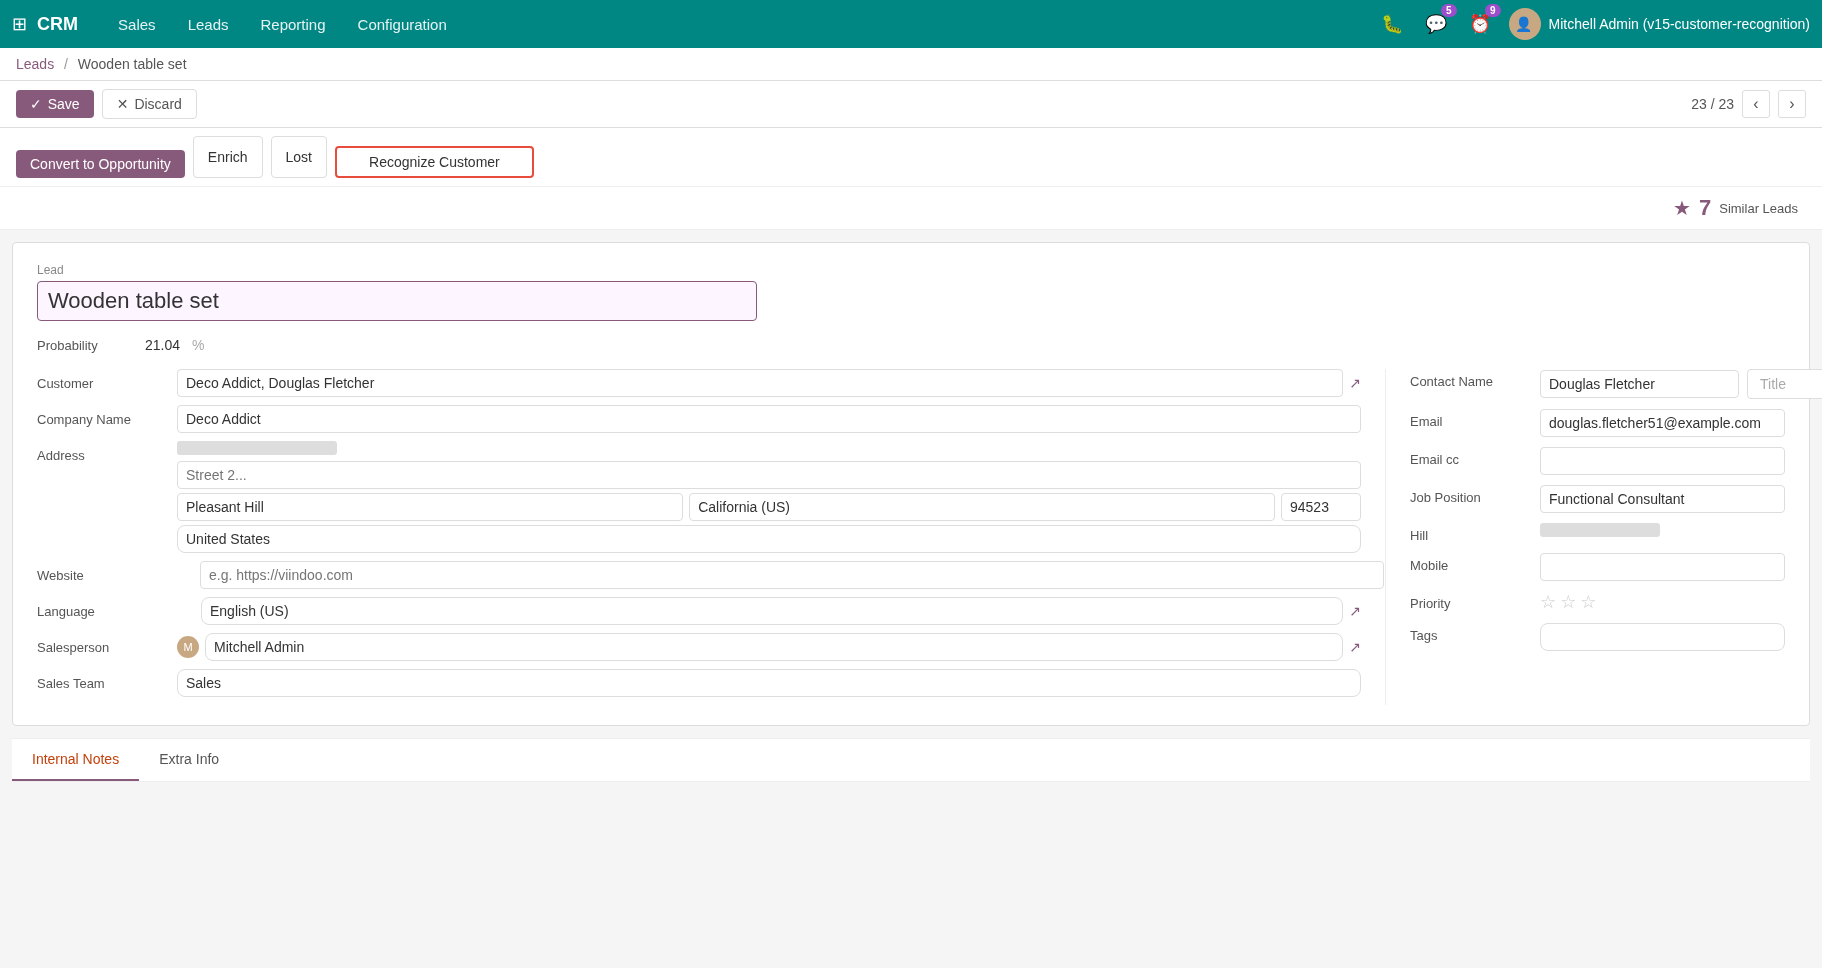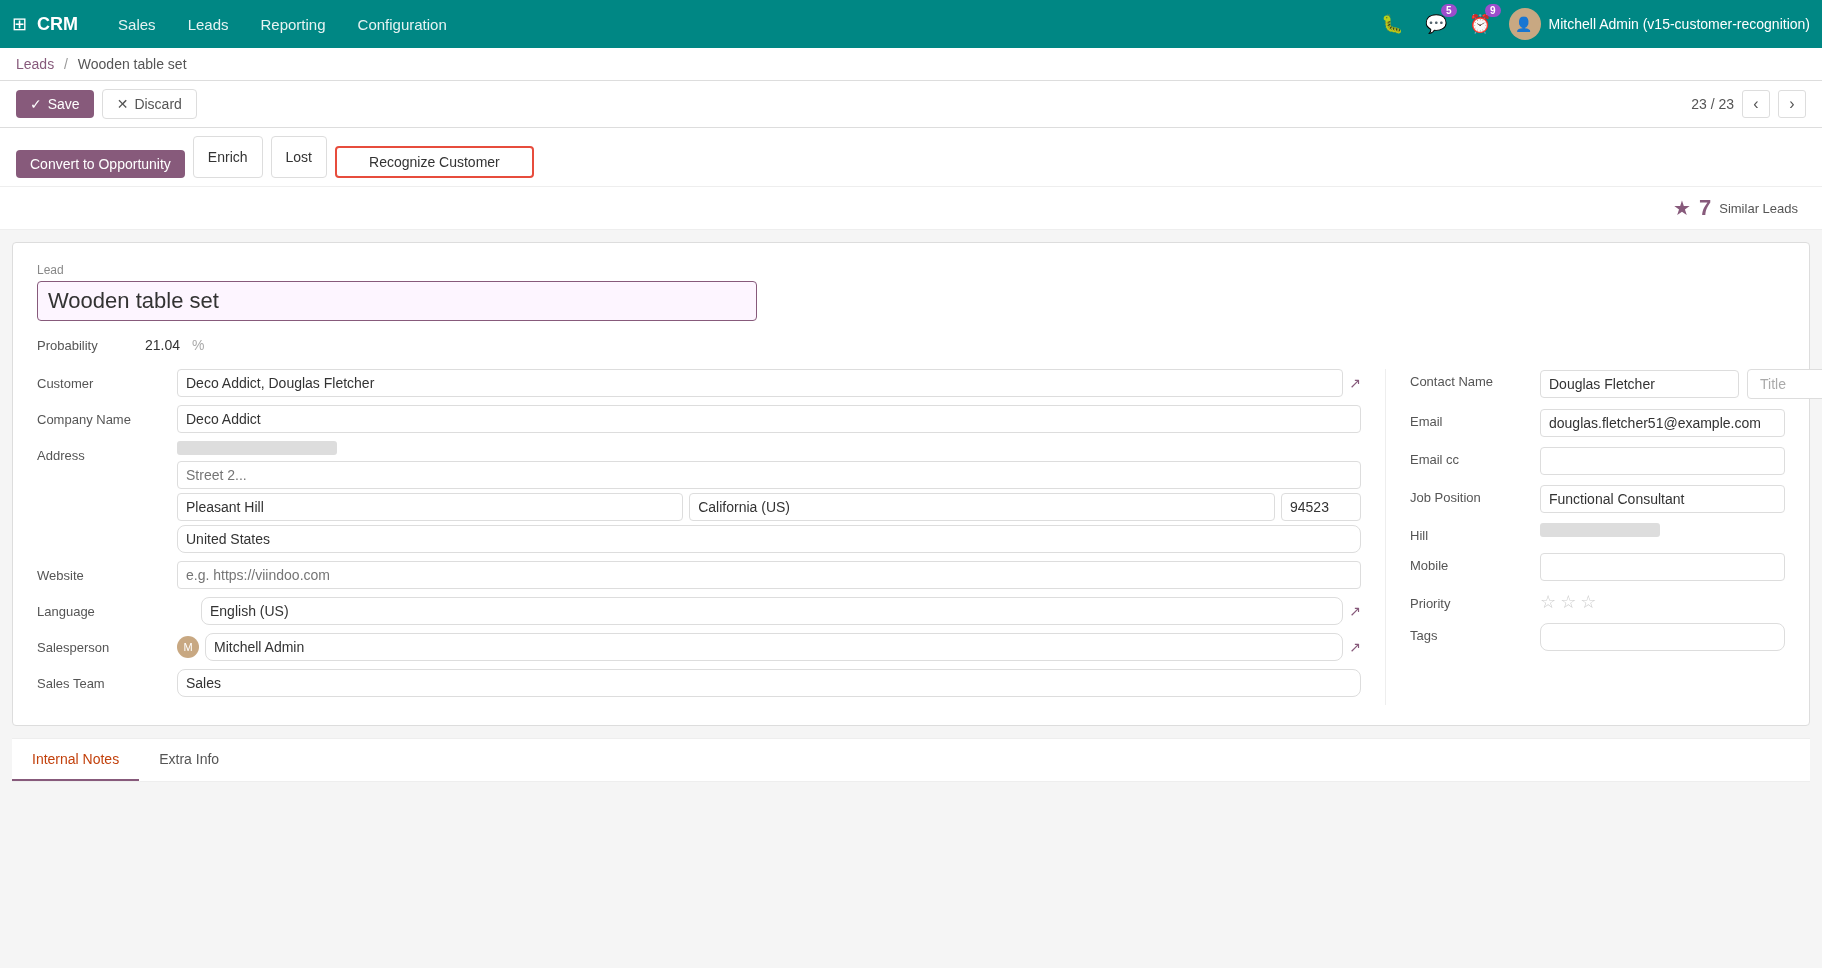--- a/index.html
+++ b/index.html
@@ -501,21 +501,21 @@
               <select class="row-select">
                 <option>United States</option>
               </select>
             </div>
           </div>
         </div>
 
         <div class="form-row">
           <div class="row-label">Website</div>
           <div class="row-value">
-            <input class="row-input" type="text" placeholder="e.g. https://viindoo.com" style="color: rgb(170, 170, 170);">
+            <input class="row-input" type="text" placeholder="e.g. https://viindoo.com" style="color: rgb(170, 170, 170); margin-left: 23px;">
           </div>
         </div>
 
         <div class="form-row">
           <div class="row-label">Language</div>
           <div class="row-value">
             <div style="display:flex; align-items:center; gap:6px;padding-left:24px;">
               <select class="row-select" style="flex:1;">
                 <option>English (US)</option>
               </select>

